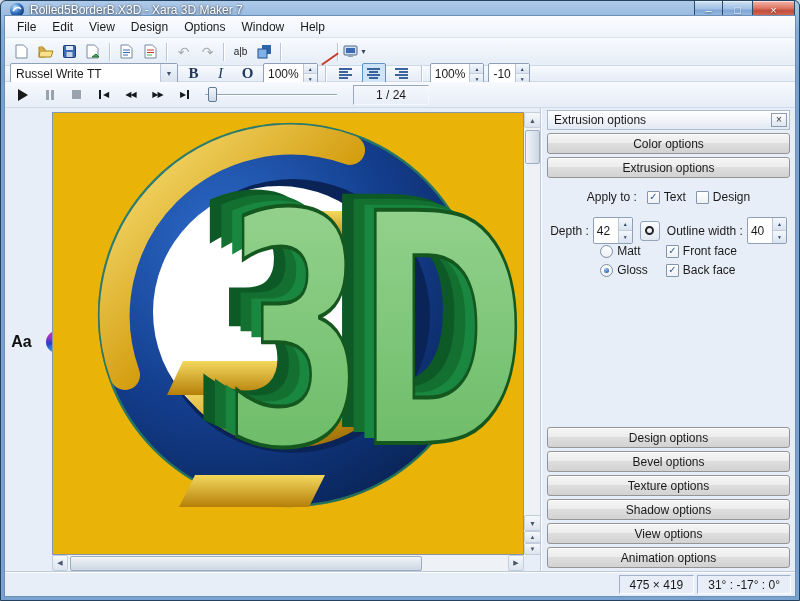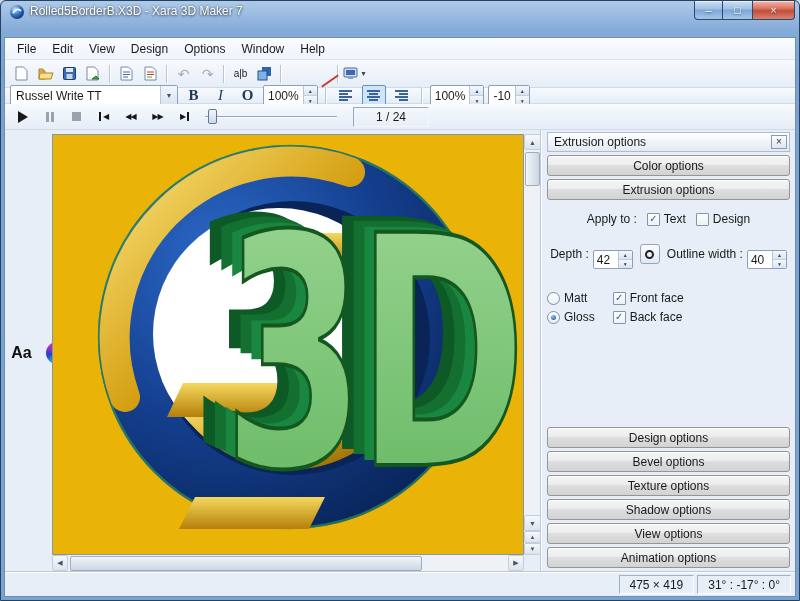--- a/index.html
+++ b/index.html
@@ -4,21 +4,21 @@
 <style>
   *{box-sizing:border-box;margin:0;padding:0;}
   html,body{background:#cfd8e4;}
   body{font-family:"Liberation Sans","DejaVu Sans",sans-serif;font-size:12px;color:#1a1a1a;}
 
   .window{width:800px;height:601px;border:1px solid #24415f;border-radius:6px 6px 0 0;
     background:linear-gradient(#aecae9,#84aad8 30px,#7aa2d1 70px,#7aa2d1);
     padding:0 3px 3px;display:flex;flex-direction:column;overflow:hidden;}
 
   
-  .titlebar{height:36px;display:flex;align-items:flex-start;gap:5px;padding:3px 1px 0 5px;
+  .titlebar{height:14px;display:flex;align-items:center;gap:5px;padding:3px 1px 0 5px;
     color:#fff;text-shadow:0 1px 3px rgba(0,0,0,.65),0 0 2px rgba(0,0,0,.4);}
   .caption{margin-left:auto;display:flex;align-self:flex-start;margin-top:-3px;}
   .cap{width:29px;height:19px;border:1px solid #2e4a68;border-top:none;display:flex;align-items:center;
     justify-content:center;color:#fff;font-size:11px;line-height:1;
     background:linear-gradient(#cfe0f2,#9ebfe4 45%,#7ea6d4 50%,#a5c6ea);
     box-shadow:inset 0 1px 0 rgba(255,255,255,.55);text-shadow:0 1px 2px rgba(0,0,0,.55);}
   .cap.min{border-radius:0 0 0 4px;}
   .cap.max{border-left:none;border-right:none;}
   .cap.close{width:43px;border-radius:0 0 4px 0;
     background:linear-gradient(#f4b7aa,#dd7563 40%,#c24d39 55%,#da8371);}
@@ -127,26 +127,26 @@
   .pbtn{height:21px;margin-top:3px;display:flex;align-items:center;justify-content:center;
     border:1px solid #959595;border-radius:3px;flex-shrink:0;
     background:linear-gradient(#f5f5f5,#ededed 45%,#dedede 50%,#d2d2d2);box-shadow:inset 0 1px 0 #fff;}
   .controls{margin-top:4px;}
   .row-apply{display:flex;align-items:center;justify-content:center;gap:10px;margin-top:8px;}
   .cbrow,.rdrow{display:flex;align-items:center;gap:4px;}
   .cb{width:13px;height:13px;background:linear-gradient(#fefefe,#eef1f5);border:1px solid #8494ab;
     display:inline-flex;align-items:center;justify-content:center;font-size:10px;font-weight:bold;
     color:#2d5b9e;border-radius:1px;line-height:1;}
   .row-depth{display:flex;align-items:center;gap:4px;margin-top:13px;justify-content:center;}
-  .row-depth .spin{height:19px;margin-top:11px;}
+  .row-depth .spin{height:27px;}
   .row-depth .spin .val{min-width:24px;padding:0 3px;}
   .ring-btn{width:20px;height:20px;border:1px solid #95a5bc;border-radius:3px;
     background:linear-gradient(#fbfcfe,#e2e9f2);display:flex;align-items:center;justify-content:center;margin:0 3px;}
   .ring{width:9px;height:9px;border:2.5px solid #222;border-radius:50%;}
-  .row-finish{display:flex;justify-content:flex-start;gap:18px;margin-top:22px;}
+  .row-finish{display:flex;justify-content:center;gap:18px;margin-top:0;}
   .col{display:flex;flex-direction:column;gap:5px;}
   .radio{width:13px;height:13px;border:1px solid #7e8ea6;border-radius:50%;
     background:linear-gradient(#fff,#edf0f4);display:inline-flex;align-items:center;justify-content:center;}
   .dot{width:5px;height:5px;border-radius:50%;background:radial-gradient(circle at 35% 30%,#9ec6ec,#2f6db8 70%);}
   .spacer{flex:1;}
 
   
   .statusbar{height:24px;display:flex;align-items:center;justify-content:flex-end;gap:3px;padding:0 4px;
     border-top:1px solid #fff;box-shadow:0 -1px 0 #bcc9da;background:#e7eef8;flex-shrink:0;}
   .sbox{height:19px;display:flex;align-items:center;justify-content:center;padding:0 10px;

